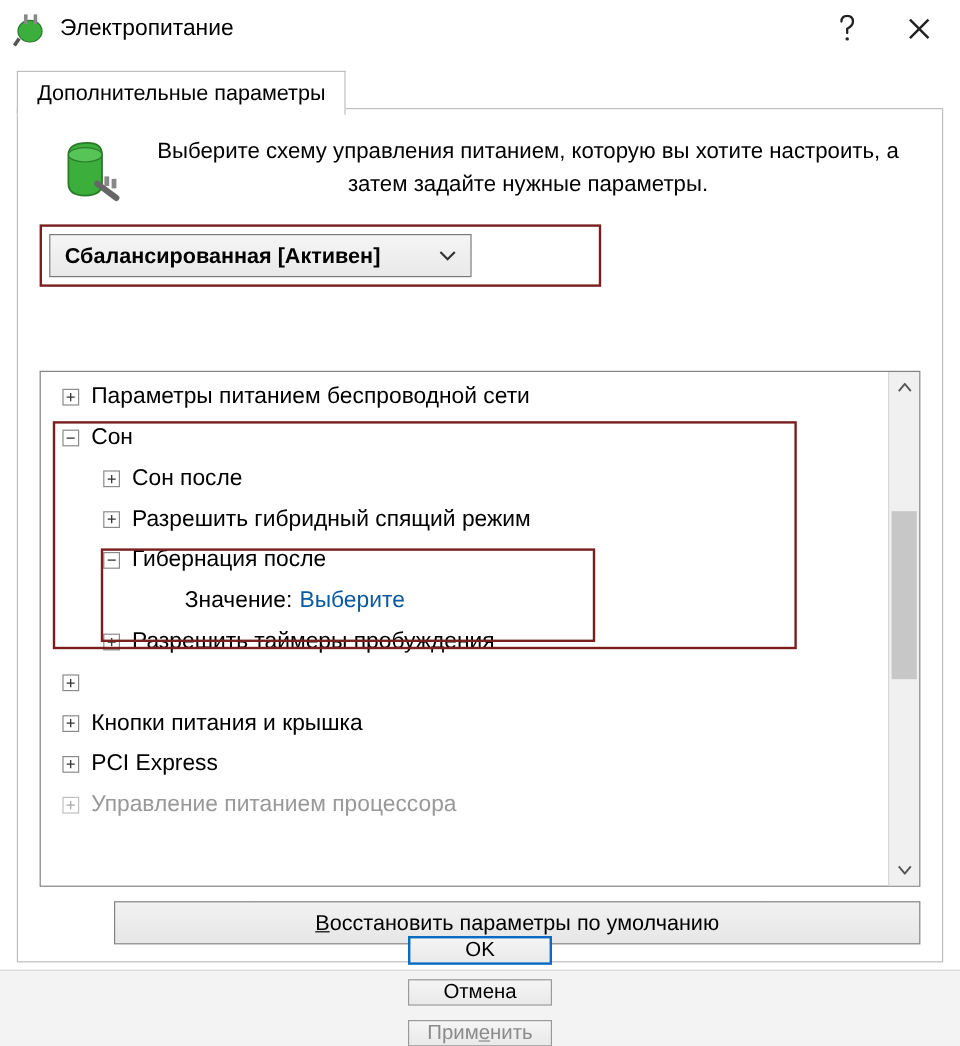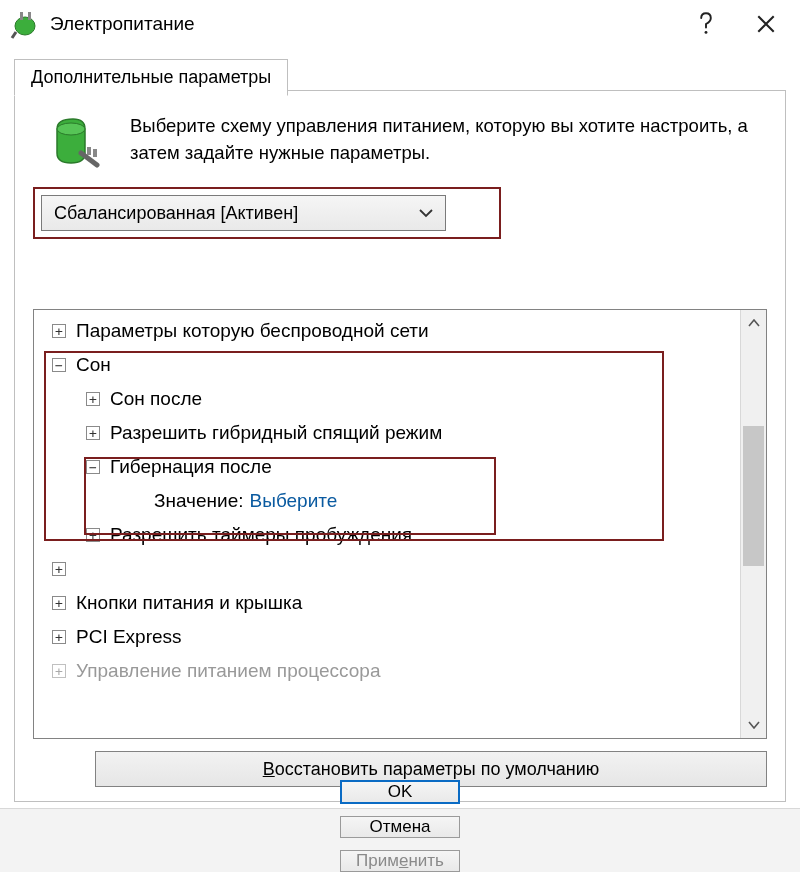--- a/index.html
+++ b/index.html
@@ -44,33 +44,35 @@
 }
 .panel {
   position: absolute;
   left: 14px; right: 14px; top: 90px; bottom: 70px;
   border: 1px solid #bfbfbf;
   background: #fff;
 }
 .intro {
   display: flex;
   padding: 22px 22px 14px 30px;
-  gap: 29px;
+  gap: 16px;
+  text-align: center;
 }
 .intro .big-icon { width: 56px; height: 56px; flex: none; }
 .intro-text { font-size: 18.5px; line-height: 1.45; }
 .hl-box { border: 2px solid #7a1e1e; }
 .combo-wrap { margin: 4px 0 0 18px; padding: 6px; width: 468px; }
 .combo {
-  width: 405px; height: 36px;
+  width: 352px; height: 36px;
   border: 1px solid #7a7a7a;
   background: linear-gradient(#f5f5f5,#e9e9e9);
   display: flex; align-items: center; justify-content: space-between;
   padding: 0 12px;
   font-size: 18px;
+  font-weight: bold;
 }
 .combo .chev svg { display:block; }
 .tree-outer {
   position: absolute;
   left: 18px; right: 18px; top: 218px; bottom: 62px;
   border: 1px solid #828282;
   background: #fff;
   overflow: hidden;
 }
 .tree-scroll { position: absolute; left:0; top:0; right:26px; bottom:0; overflow: hidden; padding: 4px 0; }
@@ -180,21 +182,21 @@
             </svg>
         </span>
       </div>
     </div>
 
     <div class="tree-outer">
       <div class="tree-scroll">
 
         <div class="node ind0">
           <span class="expander">+</span>
-          <span class="label">Параметры которую беспроводной сети</span>
+          <span class="label">Параметры питанием беспроводной сети</span>
         </div>
 
         <div class="node ind0">
           <span class="expander">−</span>
           <span class="label">Сон</span>
         </div>
 
         <div class="node ind1">
           <span class="expander">+</span>
           <span class="label">Сон после</span>

